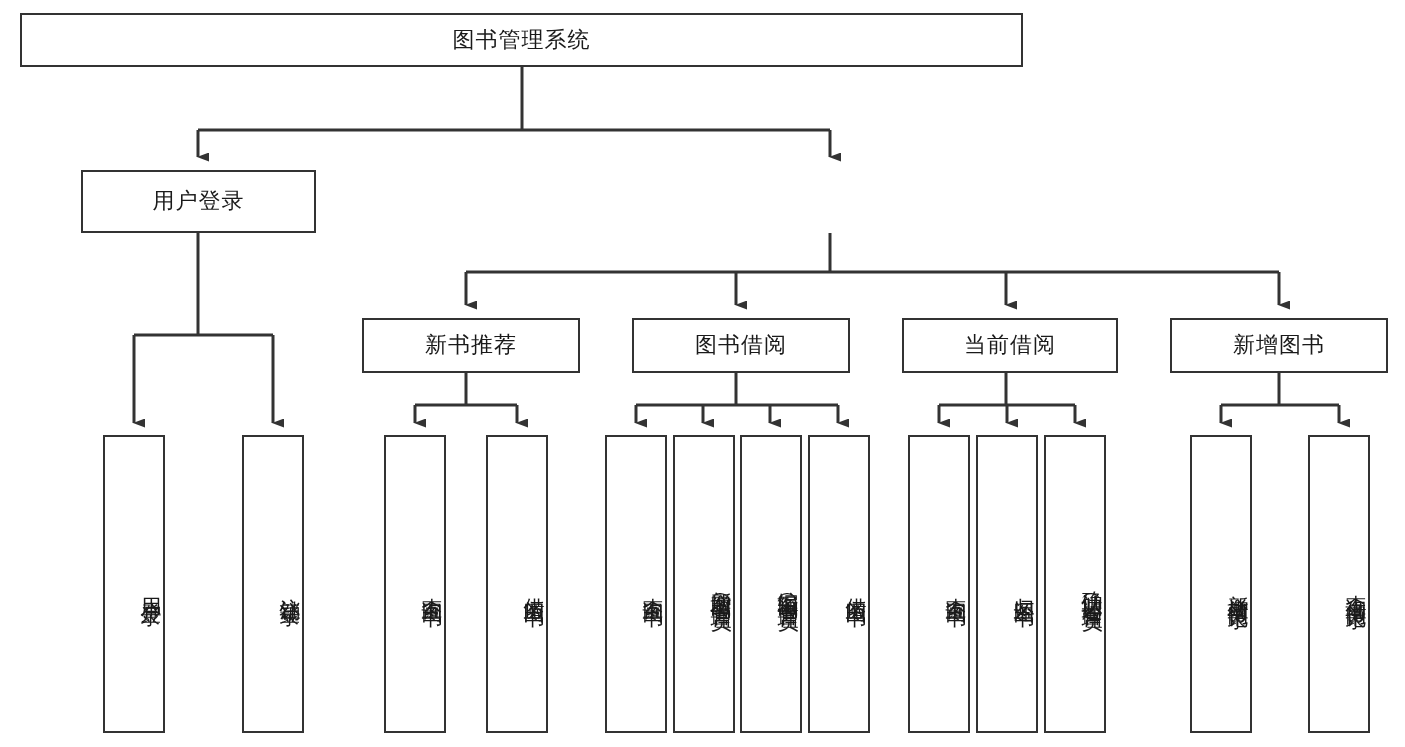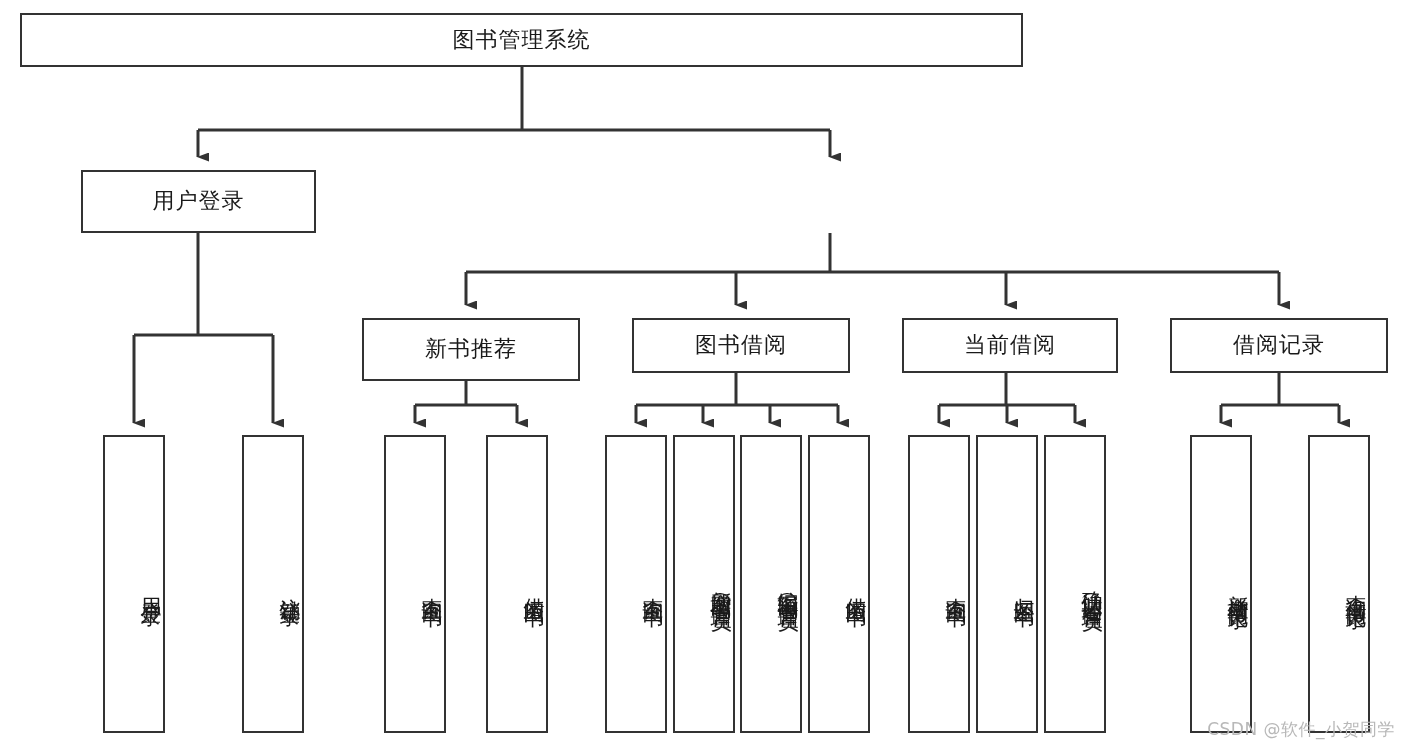--- a/index.html
+++ b/index.html
@@ -122,31 +122,31 @@
   </svg>
 
   <div class="node horiz" style="left:20px; top:13px; width:1003px; height:54px;">
     <span class="label">图书管理系统</span>
   </div>
 
   <div class="node horiz" style="left:81px; top:170px; width:235px; height:63px;">
     <span class="label">用户登录</span>
   </div>
 
-  <div class="node horiz" style="left:362px; top:318px; width:218px; height:63px;">
+  <div class="node horiz" style="left:362px; top:318px; width:218px; height:55px;">
     <span class="label">新书推荐</span>
   </div>
   <div class="node horiz" style="left:632px; top:318px; width:218px; height:55px;text-align:right;">
     <span class="label">图书借阅</span>
   </div>
   <div class="node horiz" style="left:902px; top:318px; width:216px; height:55px;justify-content:center;">
     <span class="label">当前借阅</span>
   </div>
   <div class="node horiz" style="left:1170px; top:318px; width:218px; height:55px;">
-    <span class="label">借阅记录</span>
+    <span class="label">新增图书</span>
   </div>
 
   <div class="node vert" style="left:103px; top:435px; width:62px; height:298px;">
     <span class="label">用户登录</span>
   </div>
   <div class="node vert" style="left:242px; top:435px; width:62px; height:298px;">
     <span class="label">注销登录</span>
   </div>
 
   <div class="node vert" style="left:384px; top:435px; width:62px; height:298px;">
@@ -179,15 +179,14 @@
     <span class="label">确认归还（管理员）</span>
   </div>
 
   <div class="node vert" style="left:1190px; top:435px; width:62px; height:298px;">
     <span class="label">新增借阅记录</span>
   </div>
   <div class="node vert" style="left:1308px; top:435px; width:62px; height:298px;">
     <span class="label">查询借阅记录</span>
   </div>
 
-  <div id="watermark">CSDN @软件_小贺同学</div>
 
 </div>
 
 </body></html>

